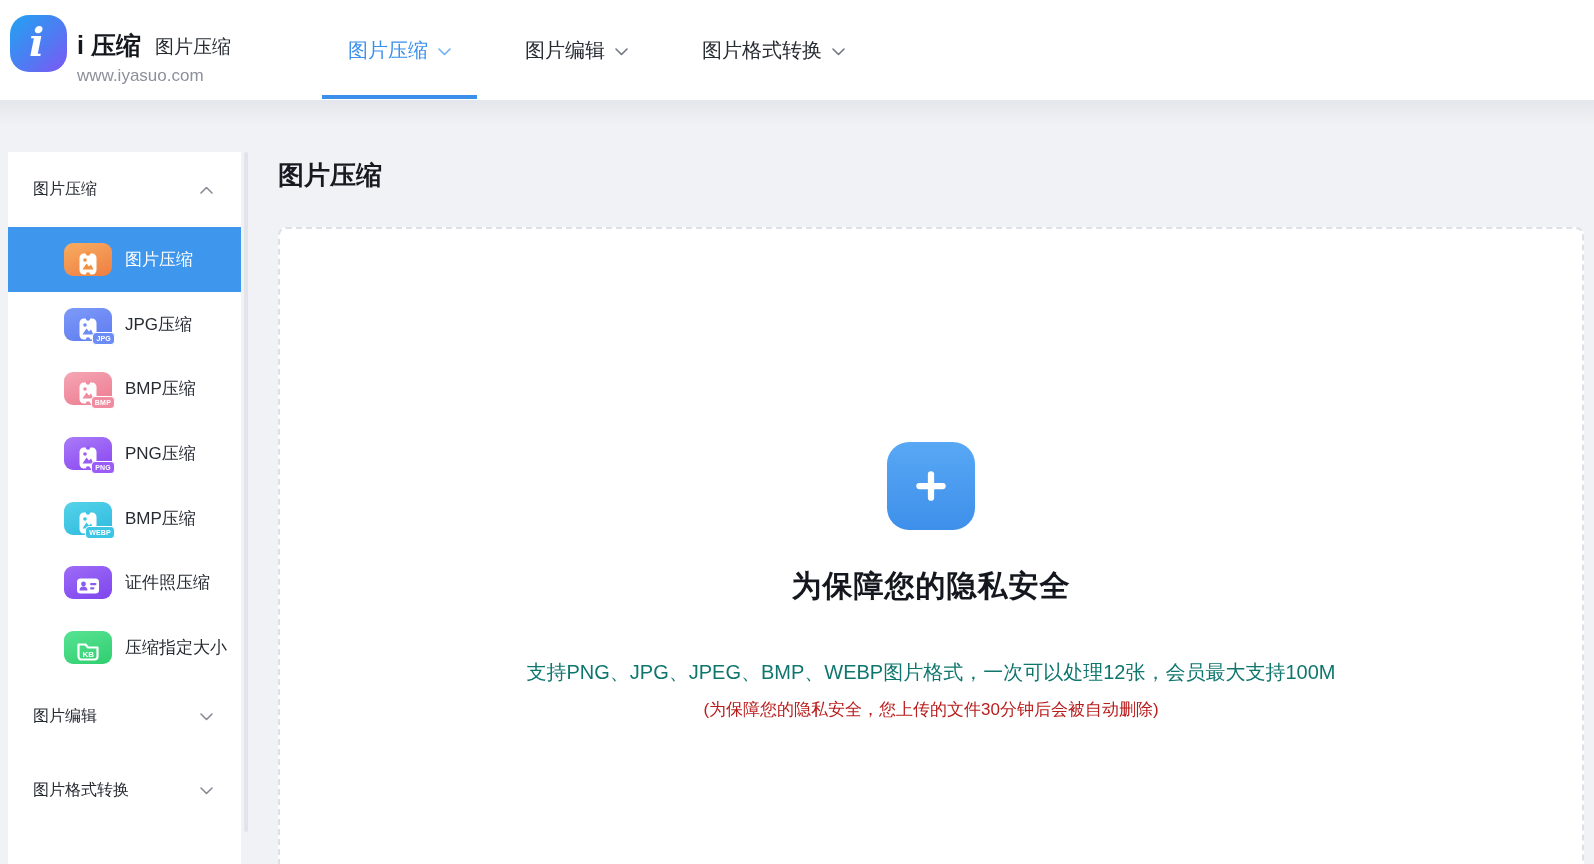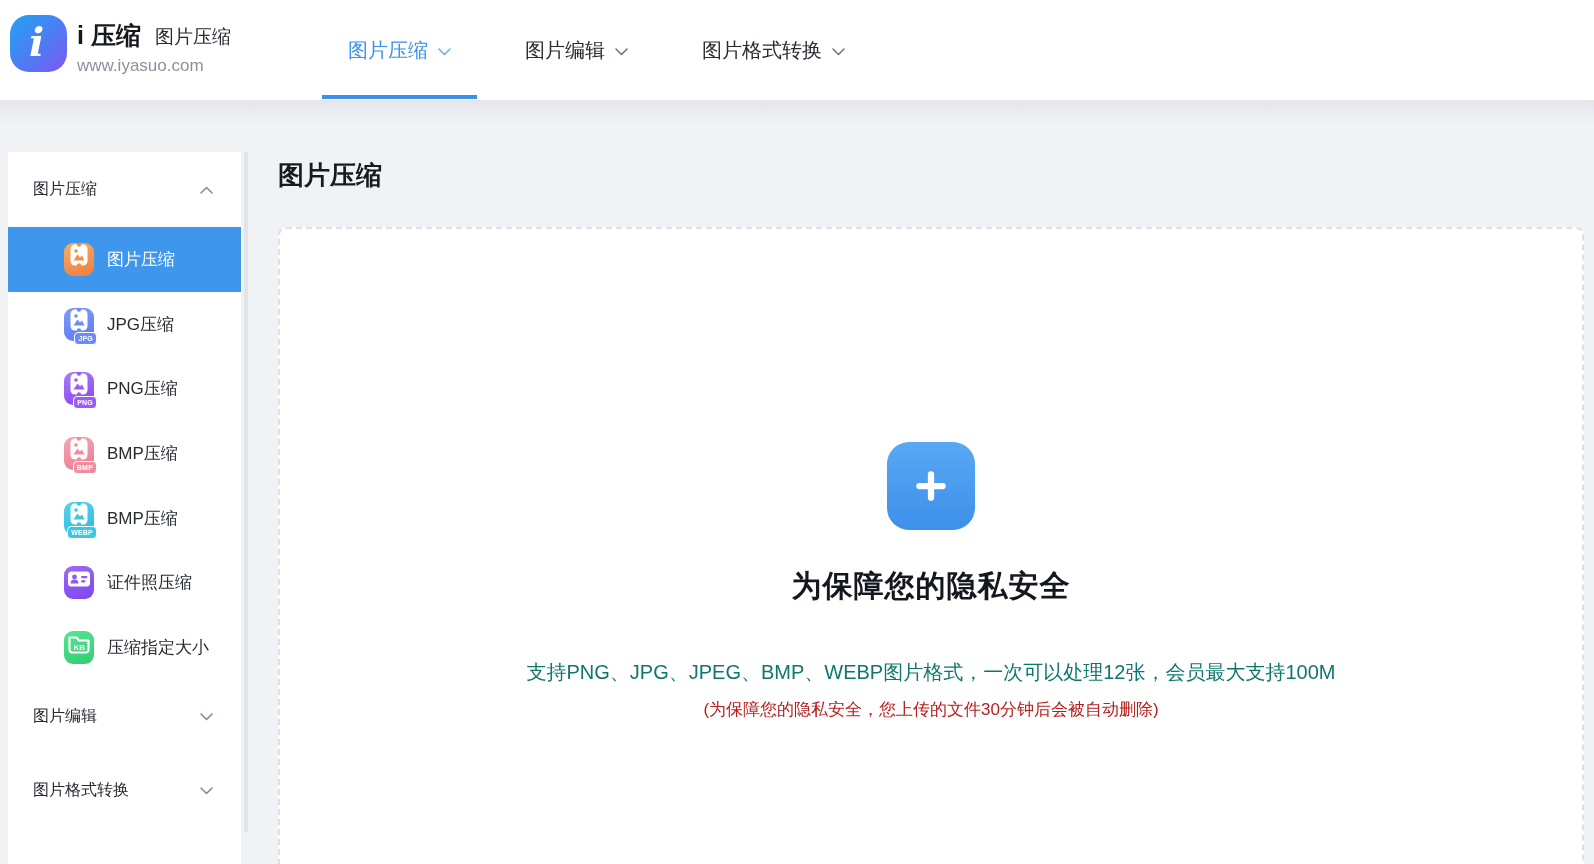--- a/index.html
+++ b/index.html
@@ -15,21 +15,21 @@
   .topbar { position:absolute; top:0; left:0; right:0; height:100px; background:#fff; z-index:5; }
   .header-fade { position:absolute; top:100px; left:0; right:0; height:26px;
     background:linear-gradient(180deg,#e5e6eb 0%, rgba(241,242,246,0) 100%); }
 
   .logo-badge { position:absolute; left:10px; top:15px; width:57px; height:57px; border-radius:19px;
     background:linear-gradient(135deg,var(--logo_gradient_start,#21a3f1) 0%, #4f7bf3 55%, var(--logo_gradient_end,#7e57f4) 100%);
     display:flex; align-items:center; justify-content:center; }
   .logo-i { color:#fff; font-family:"DejaVu Serif",serif; font-style:italic; font-weight:700;
     font-size:40px; line-height:1; transform:translate(-2px,-2px); }
 
-  .brand-text { position:absolute; left:77px; top:19px; }
+  .brand-text { position:absolute; left:77px; top:29px; }
   .brand-row { display:flex; align-items:flex-end; gap:14px; white-space:nowrap; }
   .brand-name { font-size:25px; font-weight:800; color:#14171c; }
   .brand-suffix { font-size:19px; color:#262a31; padding-bottom:2px; }
   .brand-url { font-size:17px; color:#8b909b; margin-top:4px; }
 
   .topnav { position:absolute; left:322px; top:0; height:100px; display:flex; }
   .nav-item { position:relative; display:flex; align-items:center; gap:10px; padding:0 26px;
     font-size:20px; color:#262a31; cursor:pointer; white-space:nowrap; }
   .nav-item + .nav-item { margin-left:22px; }
   .nav-item .chev { color:#737882; display:flex; margin-top:3px; }
@@ -43,22 +43,22 @@
   .side-head { height:75px; display:flex; align-items:center; justify-content:space-between;
     padding:0 28px 0 25px; font-size:16px; color:#262a31; cursor:pointer; }
   .side-head.h2 { height:74px; }
   .side-head .chev { color:#878c96; display:flex; }
   .side-item { height:64.7px; display:flex; align-items:center; padding-left:56px; gap:13px;
     font-size:17px; color:#262a31; cursor:pointer; }
   .side-item.selected { background:var(--selected_item_bg,#3e97ec); color:#fff; }
   .side-scroll { position:absolute; left:244px; top:152px; width:4px; height:680px;
     background:#e2e4ea; border-radius:2px; z-index:1; }
 
-  .app-icon { position:relative; width:30px; height:33px; border-radius:9px; flex:none;
-    display:flex; align-items:flex-start; justify-content:center; }
+  .app-icon { position:relative; width:48px; height:33px; border-radius:9px; flex:none;
+    display:flex; align-items:flex-end; justify-content:center; }
   .ic-orange { background:linear-gradient(160deg,#f8ac62,#ee7e41); }
   .ic-blue   { background:linear-gradient(160deg,#7d9af8,#5e7bf1); }
   .ic-purple { background:linear-gradient(160deg,#a97bf8,#8a46f0); }
   .ic-pink   { background:linear-gradient(160deg,#f5a6b4,#ec7a90); }
   .ic-cyan   { background:linear-gradient(160deg,#55d3e9,#2eb9df); }
   .ic-violet { background:linear-gradient(160deg,#9d6bf7,#7e45ee); }
   .ic-green  { background:linear-gradient(160deg,#58e393,#2fce6f); }
   .ibadge { position:absolute; right:-3px; bottom:-4px; font-size:7px; font-weight:700; color:#fff;
     padding:2px 3px; border-radius:4px; border:1.5px solid #fff; line-height:1; letter-spacing:.2px; }
   .b-blue{background:var(--icon_blue,#6c8cf5);} .b-purple{background:var(--icon_purple,#9a5cf5);}
@@ -153,45 +153,45 @@
           <circle cx="12" cy="22.5" r="2.2" fill="#6C8CF5"></circle>
         <circle cx="9" cy="8" r="1.8" fill="#6C8CF5"></circle>
         <path d="M6.5 17.5 L10.5 11.5 L13 14.5 L15 12.5 L17.5 17.5 Z" fill="#6C8CF5"></path>
       </svg>
       <span class="ibadge b-blue">JPG</span>
     </span>
     <span>JPG压缩</span>
   </div>
 
   <div class="side-item">
+    <span class="app-icon ic-pink">
+      <svg width="24" height="24" viewBox="0 0 24 24">
+        <rect x="3.5" y="1.5" width="17" height="21" rx="4.5" fill="#fff"></rect>
+        <circle cx="12" cy="1.5" r="2.2" fill="#F08CA0"></circle>
+          <circle cx="12" cy="22.5" r="2.2" fill="#F08CA0"></circle>
+        <circle cx="9" cy="8" r="1.8" fill="#F08CA0"></circle>
+        <path d="M6.5 17.5 L10.5 11.5 L13 14.5 L15 12.5 L17.5 17.5 Z" fill="#F08CA0"></path>
+      </svg>
+      <span class="ibadge b-pink">BMP</span>
+    </span>
+    <span>BMP压缩</span>
+  </div>
+
+  <div class="side-item">
     <span class="app-icon ic-purple">
       <svg width="24" height="24" viewBox="0 0 24 24">
         <rect x="3.5" y="1.5" width="17" height="21" rx="4.5" fill="#fff"></rect>
         <circle cx="12" cy="1.5" r="2.2" fill="#9A5CF5"></circle>
           <circle cx="12" cy="22.5" r="2.2" fill="#9A5CF5"></circle>
         <circle cx="9" cy="8" r="1.8" fill="#9A5CF5"></circle>
         <path d="M6.5 17.5 L10.5 11.5 L13 14.5 L15 12.5 L17.5 17.5 Z" fill="#9A5CF5"></path>
       </svg>
       <span class="ibadge b-purple">PNG</span>
     </span>
     <span>PNG压缩</span>
-  </div>
-
-  <div class="side-item">
-    <span class="app-icon ic-pink">
-      <svg width="24" height="24" viewBox="0 0 24 24">
-        <rect x="3.5" y="1.5" width="17" height="21" rx="4.5" fill="#fff"></rect>
-        <circle cx="12" cy="1.5" r="2.2" fill="#F08CA0"></circle>
-          <circle cx="12" cy="22.5" r="2.2" fill="#F08CA0"></circle>
-        <circle cx="9" cy="8" r="1.8" fill="#F08CA0"></circle>
-        <path d="M6.5 17.5 L10.5 11.5 L13 14.5 L15 12.5 L17.5 17.5 Z" fill="#F08CA0"></path>
-      </svg>
-      <span class="ibadge b-pink">BMP</span>
-    </span>
-    <span>BMP压缩</span>
   </div>
 
   <div class="side-item">
     <span class="app-icon ic-cyan">
       <svg width="24" height="24" viewBox="0 0 24 24">
         <rect x="3.5" y="1.5" width="17" height="21" rx="4.5" fill="#fff"></rect>
         <circle cx="12" cy="1.5" r="2.2" fill="#3DC6E4"></circle>
           <circle cx="12" cy="22.5" r="2.2" fill="#3DC6E4"></circle>
         <circle cx="9" cy="8" r="1.8" fill="#3DC6E4"></circle>
         <path d="M6.5 17.5 L10.5 11.5 L13 14.5 L15 12.5 L17.5 17.5 Z" fill="#3DC6E4"></path>

